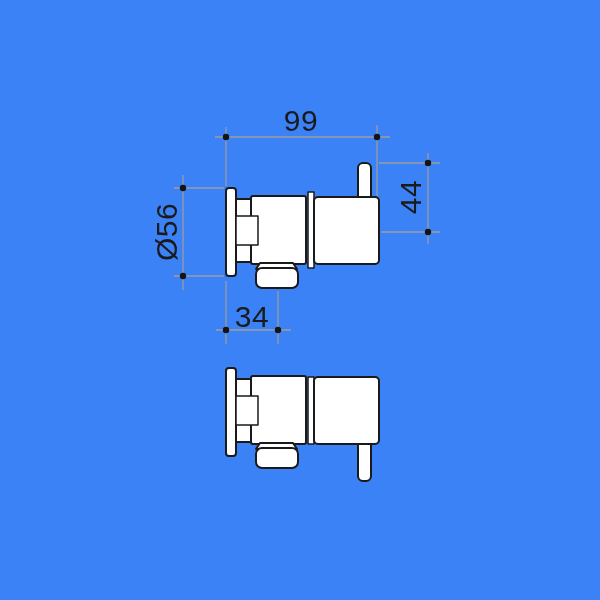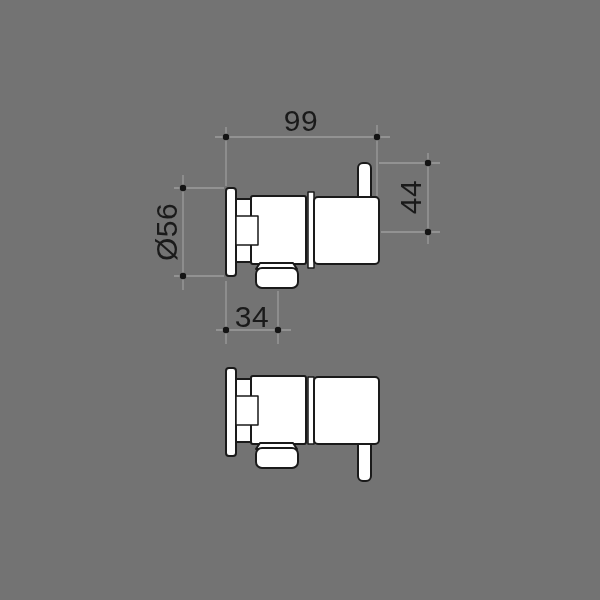--- a/index.html
+++ b/index.html
@@ -4,21 +4,21 @@
 <style>
   html, body {
     margin: 0;
     padding: 0;
     background: #ffffff;
   }
   .canvas {
     position: relative;
     width: 600px;
     height: 600px;
-    background: #737373;
+    background: #3b82f6;
     overflow: hidden;
   }
   svg { display: block; }
   .outline {
     fill: #ffffff;
     stroke: #1a1a1a;
     stroke-width: 2;
     stroke-linejoin: round;
   }
   .outline-thin {

